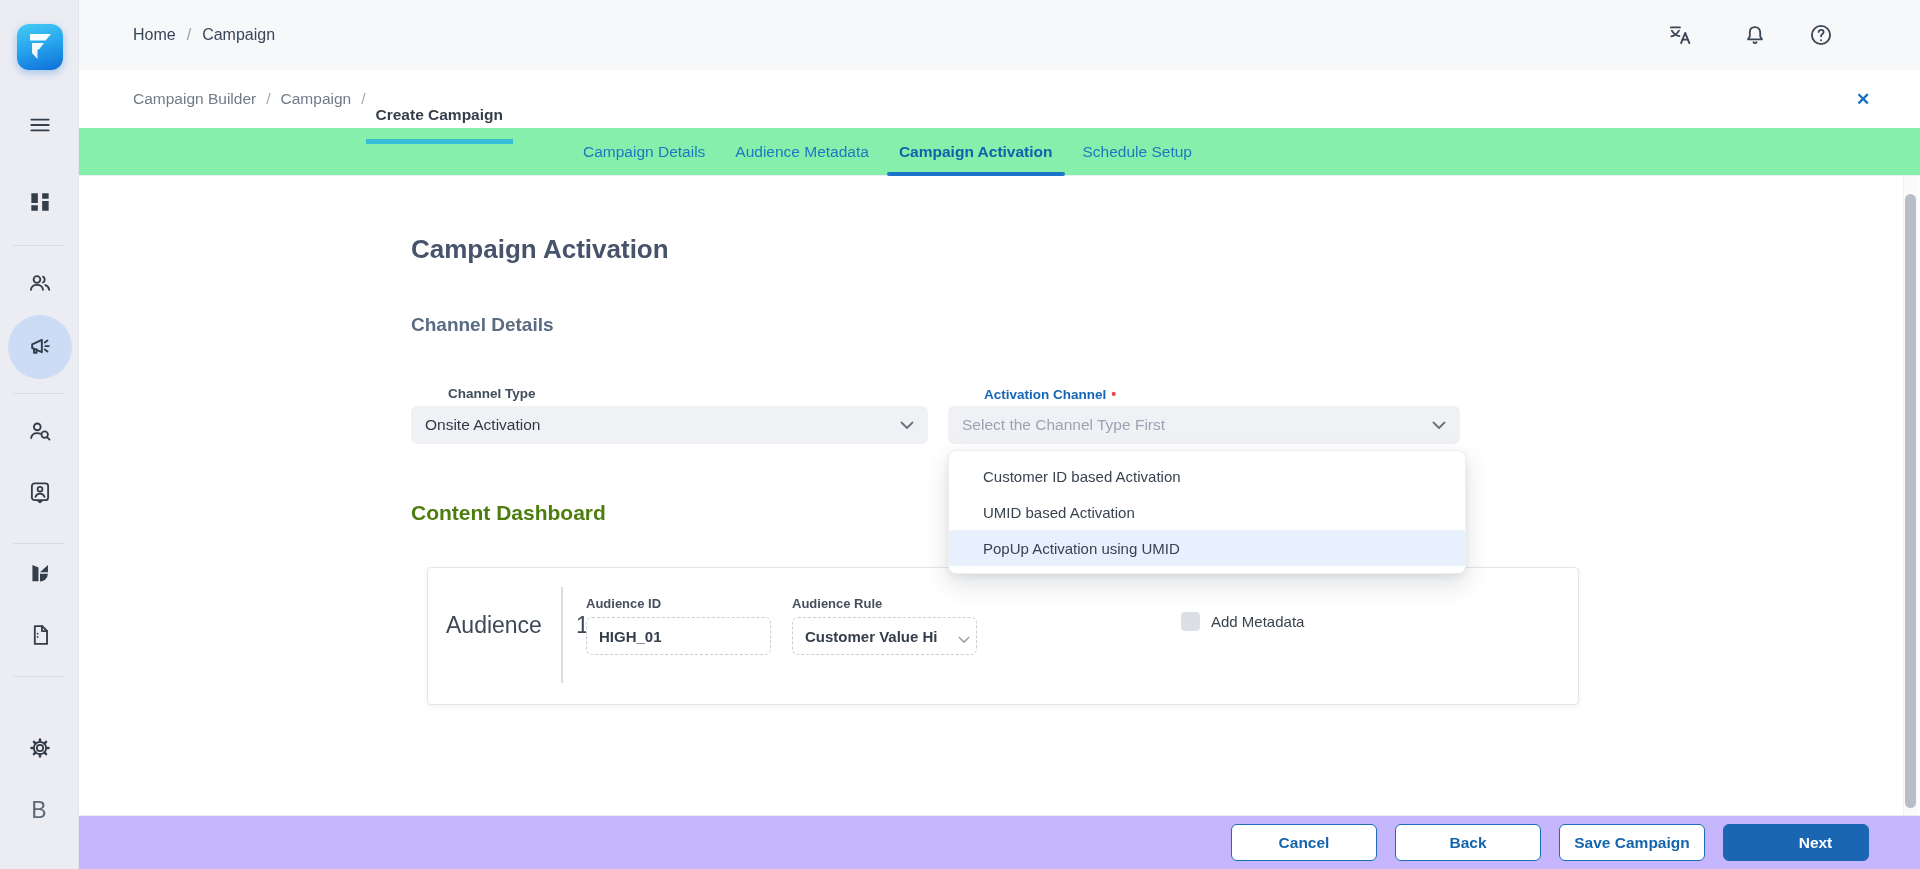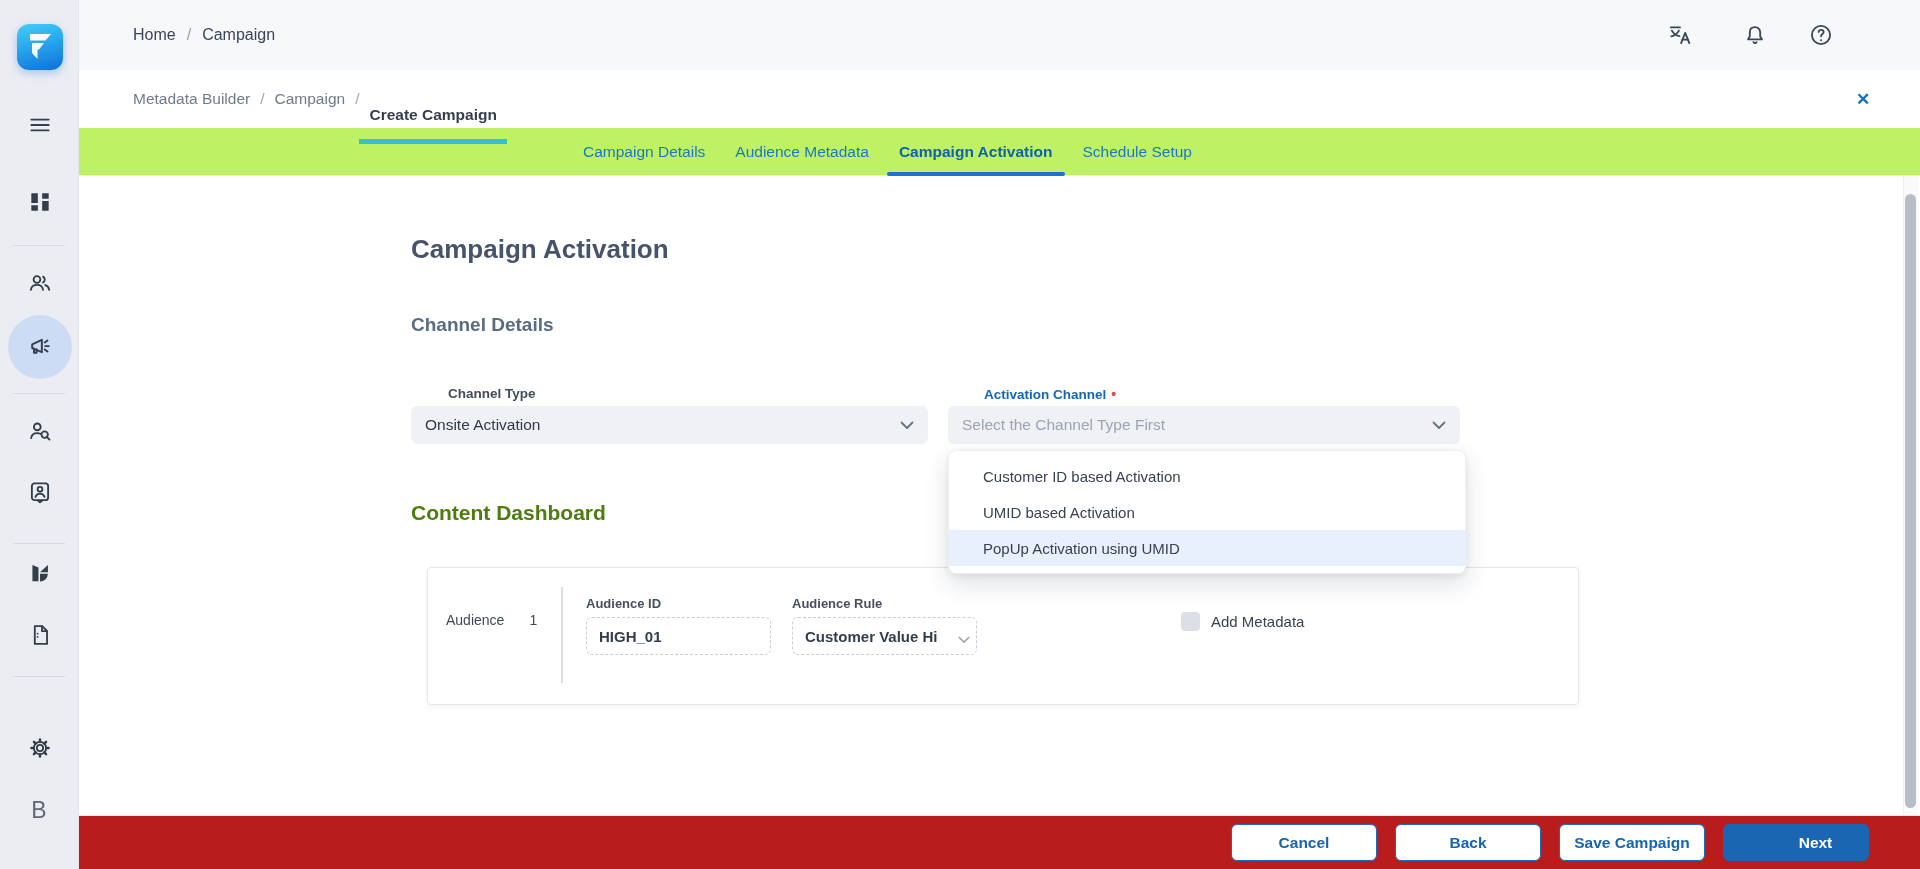--- a/index.html
+++ b/index.html
@@ -37,21 +37,21 @@
               gap:10px; font-size:15.5px; color:#707b88; }
   .s-sep { color:#a0a8b1; }
   .s-crumb { cursor:pointer; }
   .crumb-current { color:#353f4c; font-weight:700; position:relative; z-index:5;margin-top:32px; }
   .crumb-current::after { content:""; position:absolute; left:-10px; right:-10px; bottom:-20px;
                           height:5px; background:#38bdd9; }
   .close-x { position:absolute; left:1778px; top:0; height:58px; display:flex; align-items:center;
              font-size:17px; font-weight:700; color:#1a70c5; cursor:pointer; }
 
   
-  .tabsrow { position:absolute; left:78px; top:128px; width:1842px; height:48px; background:#bef264;
+  .tabsrow { position:absolute; left:78px; top:128px; width:1842px; height:48px; background:#86efac;
              border-bottom:1px solid #eceef2; display:flex; align-items:stretch;
              padding-left:493px; gap:6px; box-sizing:border-box; }
   .tab { display:flex; align-items:center; padding:0 12px; font-size:15.5px; color:#1c78c0;
          position:relative; cursor:pointer; white-space:nowrap; }
   .tab.active { color:#0f63aa; font-weight:700; }
   .tab.active::after { content:""; position:absolute; left:0; right:0; bottom:-1px; height:4px;
                        background:#1a74c8; border-radius:2px; }
 
   
   .page-title { position:absolute; left:411px; top:234px; font-size:26px; font-weight:700; color:#46536a; }
@@ -70,21 +70,21 @@
   .dropdown { position:absolute; left:948px; top:450px; width:518px; background:#fff;
               border:1px solid #edeff3; border-radius:8px; padding:7px 0; z-index:30; box-sizing:border-box;
               box-shadow:0 10px 24px rgba(50,60,80,.16), 0 2px 6px rgba(50,60,80,.08); }
   .dd-item { height:36px; display:flex; align-items:center; padding-left:34px; font-size:15px;
              color:#39434f; cursor:pointer; }
   .dd-item.hl { background:#e7f0fc; }
 
   .sec-content { position:absolute; left:411px; top:501px; font-size:21px; font-weight:700; color:#4d7c0f; }
   .card { position:absolute; left:427px; top:567px; width:1150px; height:136px; background:#fff;
           border:1px solid #e3e6eb; border-radius:4px; box-shadow:0 2px 5px rgba(40,50,70,.06); }
-  .aud { position:absolute; left:18px; top:44px; font-size:14px; color:#3e4857; display:flex; gap:25px; }
+  .aud { position:absolute; left:18px; top:44px; font-size:23px; color:#3e4857; display:flex; gap:34px; }
   .vdiv { position:absolute; left:133px; top:19px; width:2px; height:96px; background:#d9dce1; }
   .f-lbl { position:absolute; top:28px; font-size:13px; font-weight:600; color:#46505d; }
   .f-id-lbl { left:158px; } .f-rule-lbl { left:364px; }
   .f-input { position:absolute; left:158px; top:49px; width:185px; height:38px;
              border:1.5px dashed #c9ced6; border-radius:6px; box-sizing:border-box; padding:0 12px;
              font-size:15px; font-weight:700; color:#343e4b; background:#fff; font-family:inherit; outline:none; }
   .f-select { position:absolute; left:364px; top:49px; width:185px; height:38px;
               border:1.5px dashed #c9ced6; border-radius:6px; box-sizing:border-box;
               display:flex; align-items:center; padding:0 22px 0 12px; font-size:15px; font-weight:700;
               color:#343e4b; cursor:pointer; }
@@ -94,21 +94,21 @@
         border-radius:4px; cursor:pointer; }
   .cb-lbl { position:absolute; left:783px; top:45px; font-size:15px; font-weight:500; color:#39434f; }
 
   
   .scroll-track { position:absolute; left:1903px; top:176px; width:14px; height:639px;
                   background:#fafafa; border-left:1px solid #efefef; }
   .scroll-thumb { position:absolute; left:1905px; top:194px; width:11px; height:614px;
                   background:#b7bec8; border-radius:6px; cursor:pointer; }
 
   
-  .footer { position:absolute; left:78px; top:815px; width:1842px; height:54px; background:#b91c1c;
+  .footer { position:absolute; left:78px; top:815px; width:1842px; height:54px; background:#c4b5fd;
             border-top:1px solid #e8ebef; display:flex; align-items:center; justify-content:flex-end;
             gap:18px; padding-right:51px; box-sizing:border-box; z-index:35; }
   .btn { min-width:146px; height:37px; border:1.5px solid #1c6cb8; border-radius:6px; background:#fff;
          color:#1565ae; font-size:15.5px; font-weight:600; display:flex; align-items:center;
          justify-content:center; cursor:pointer; font-family:inherit; box-sizing:border-box; }
   .btn.primary { background:#1b66b3; border-color:#1b66b3; color:#fff;padding-left:45px; }
 </style>
 </head>
 <body>
 
@@ -246,21 +246,21 @@
       <g stroke="#3b4754" stroke-width="1.7" fill="none" stroke-linecap="round" stroke-linejoin="round">
         <circle cx="12" cy="12" r="8.4"></circle>
         <path d="M9.8 9.2c.3-1.2 1.2-1.9 2.3-1.9 1.3 0 2.3.9 2.3 2 0 1-.6 1.5-1.3 2-.7.4-1 .8-1 1.6v.3"></path>
       </g>
       <circle cx="12" cy="16.8" r="0.9" fill="#3b4754"></circle>
     </svg>
   </div>
 
   <div class="subheader">
     <div class="s-crumbs">
-      <span class="s-crumb">Metadata Builder</span>
+      <span class="s-crumb">Campaign Builder</span>
       <span class="s-sep">/</span>
       <span class="s-crumb">Campaign</span>
       <span class="s-sep">/</span>
       <span class="s-crumb crumb-current">Create Campaign</span>
     </div>
     <div class="close-x">✕</div>
   </div>
 
   <div class="tabsrow">
     <div class="tab">Campaign Details</div>

